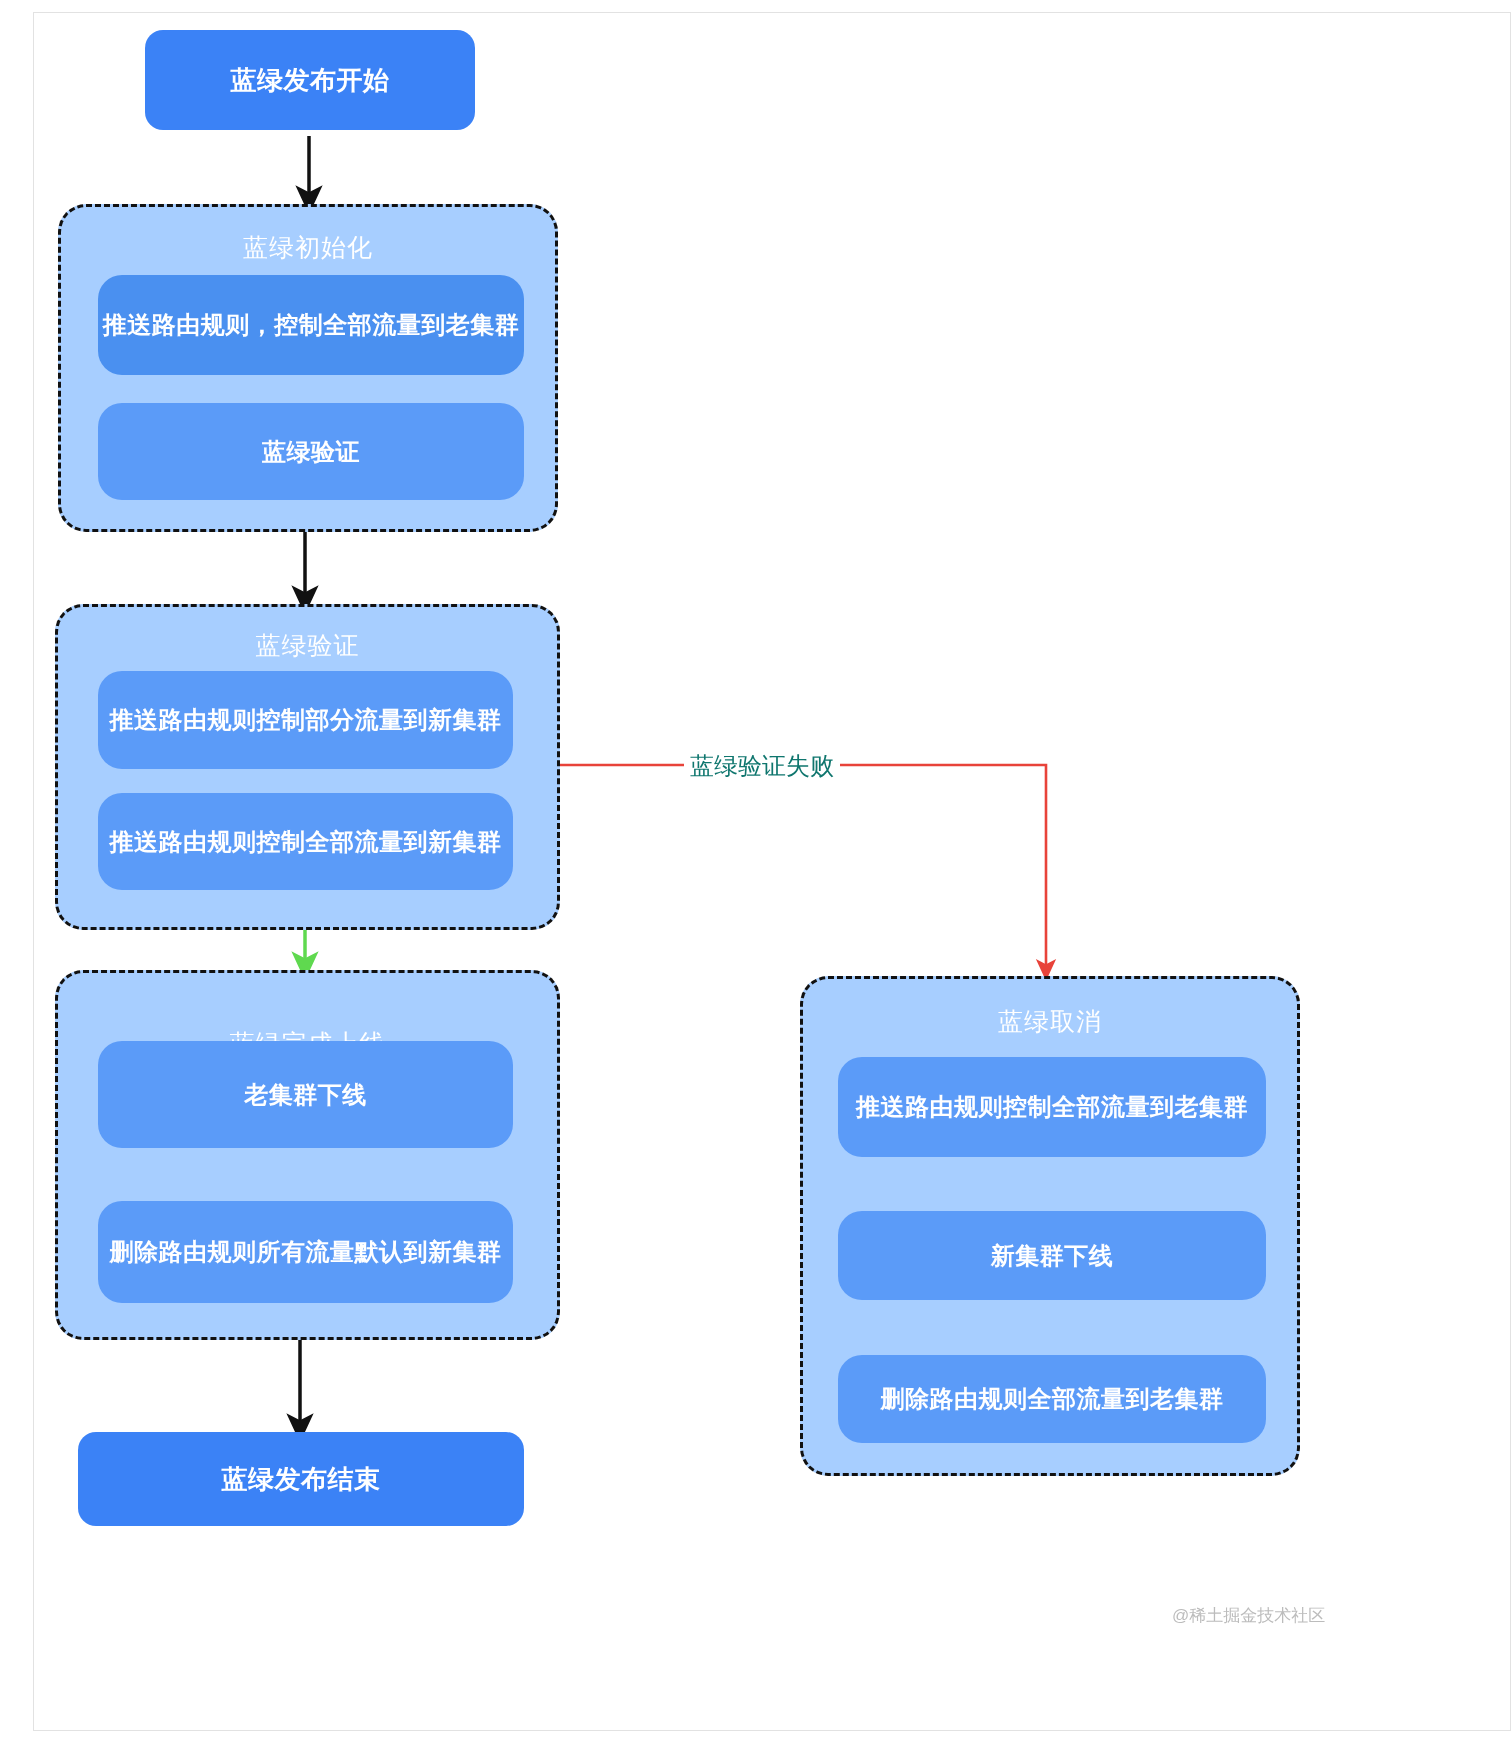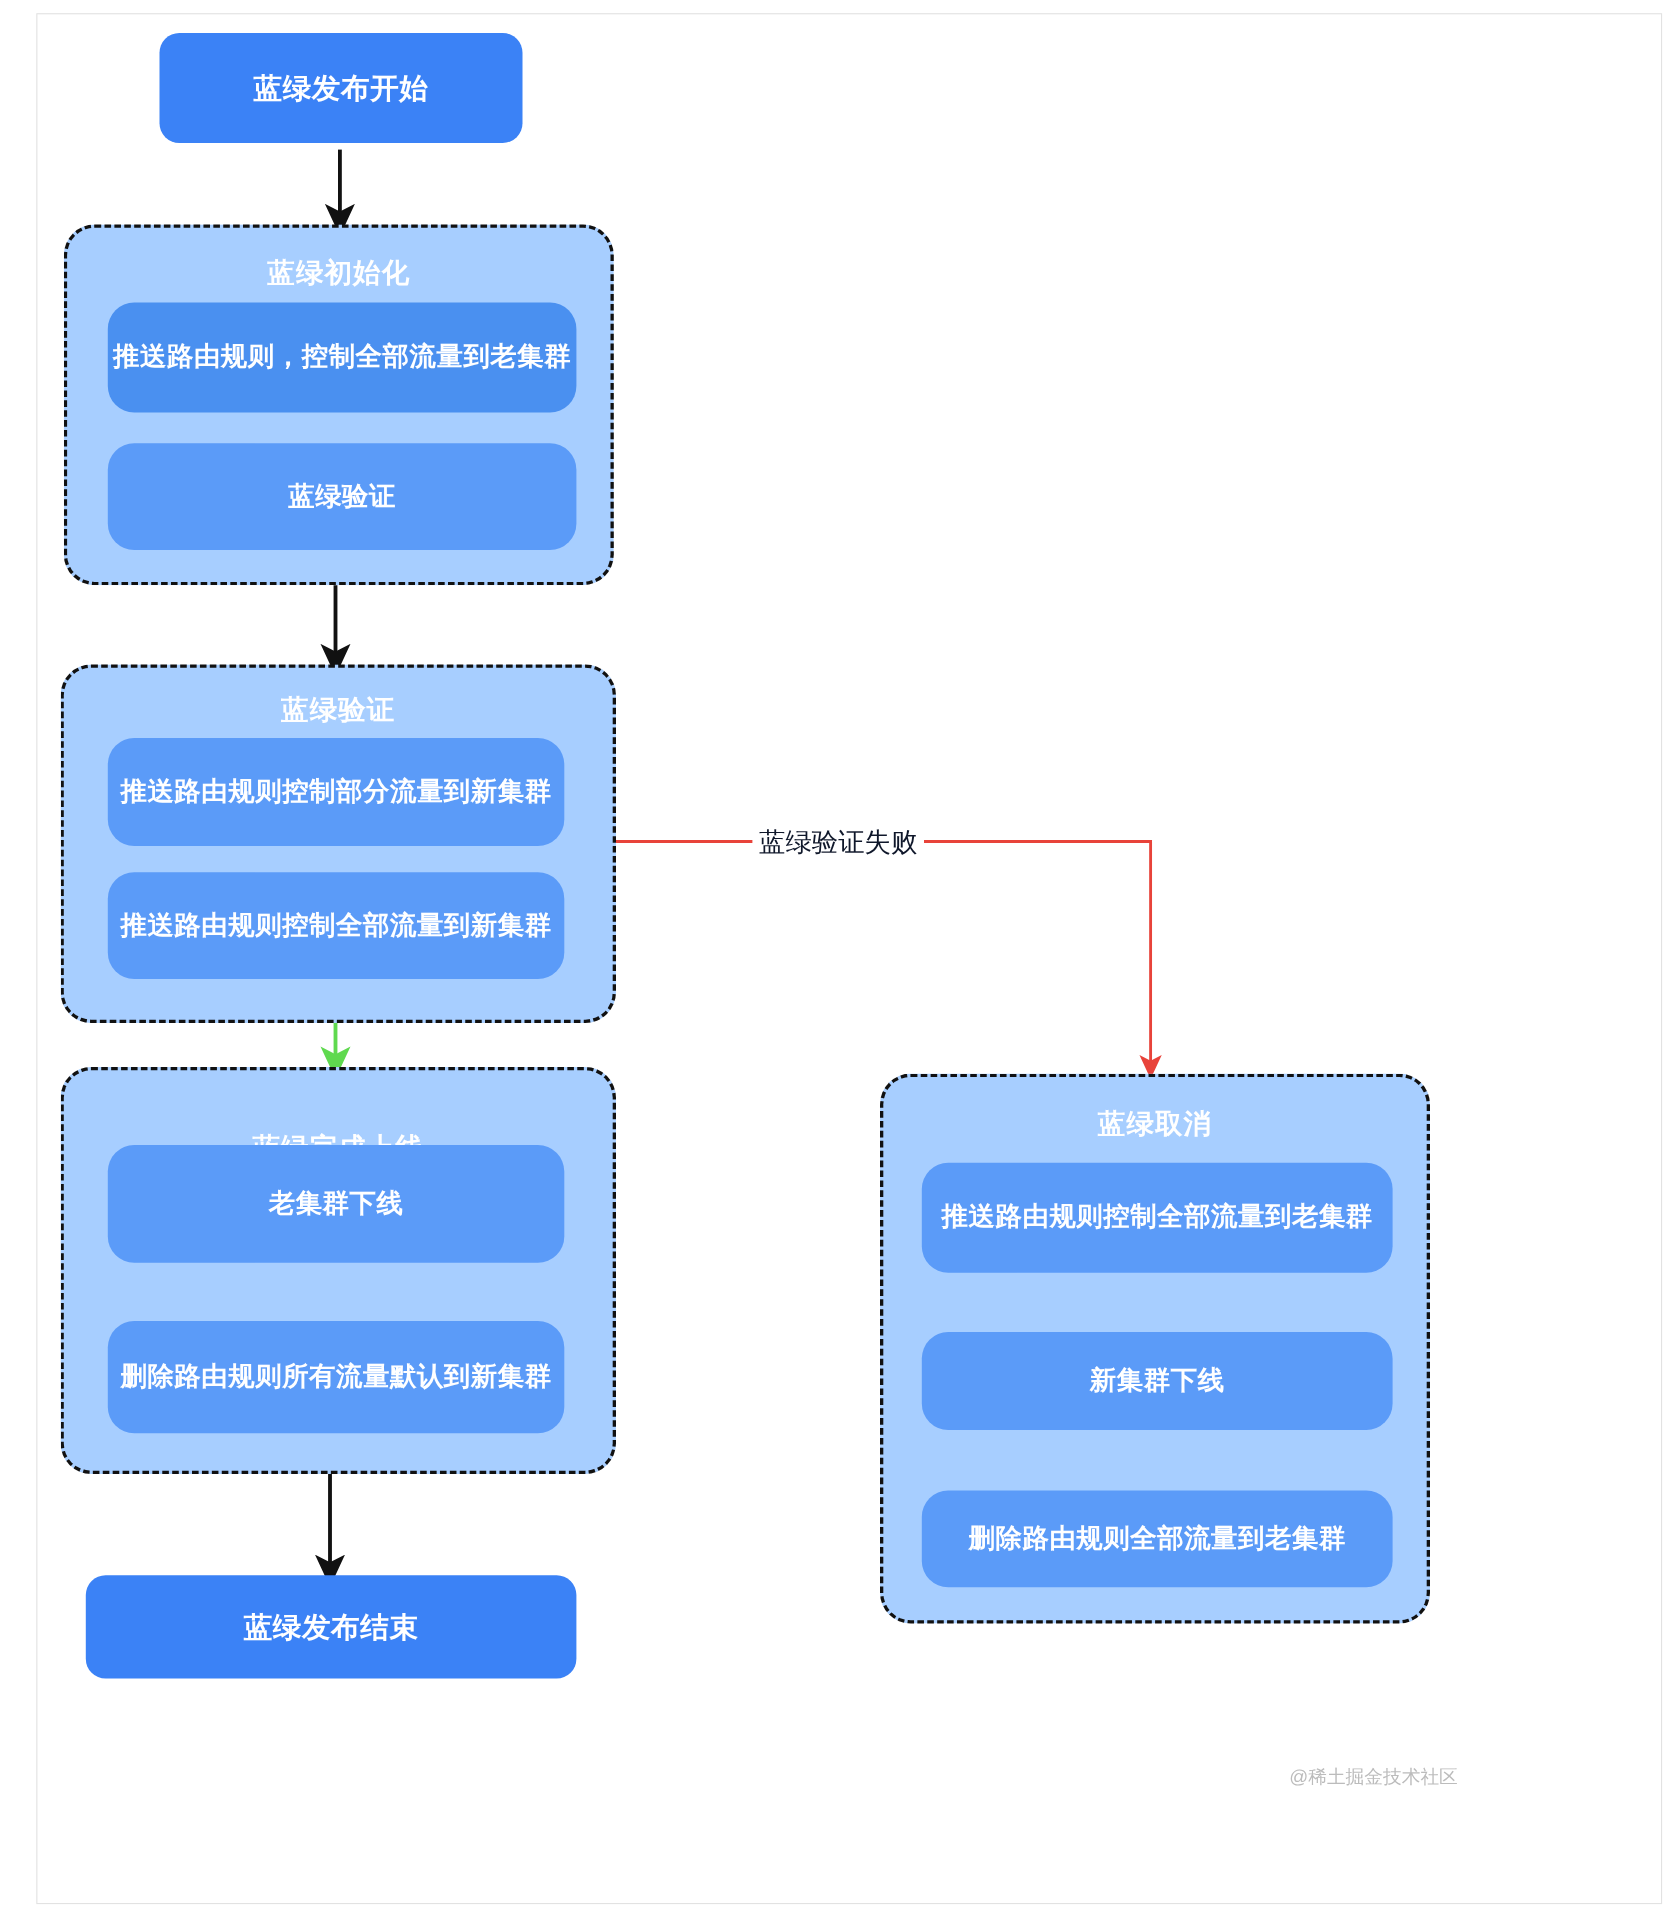--- a/index.html
+++ b/index.html
@@ -63,39 +63,39 @@
     background: #a7ceff;
     border: 3px dashed #111111;
     border-radius: 28px;
   }
   .subgraph-title {
     position: absolute;
     left: 0;
     right: 0;
     text-align: center;
     color: #ffffff;
-    font-weight: bold;
+    font-weight: normal;
     font-size: 25px;
     letter-spacing: 1px;
   }
 
   
   #edges {
     position: absolute;
     left: 0;
     top: 0;
     width: 1512px;
     height: 1744px;
     pointer-events: none;
   }
 
   .edge-label {
     position: absolute;
     font-size: 24px;
-    color: #0f172a;
+    color: #0f766e;
     font-weight: normal;
     background: #ffffff;
     padding: 0 6px;
     white-space: nowrap;
   }
 
   .watermark {
     position: absolute;
     font-size: 17px;
     color: #bcbcbc;

